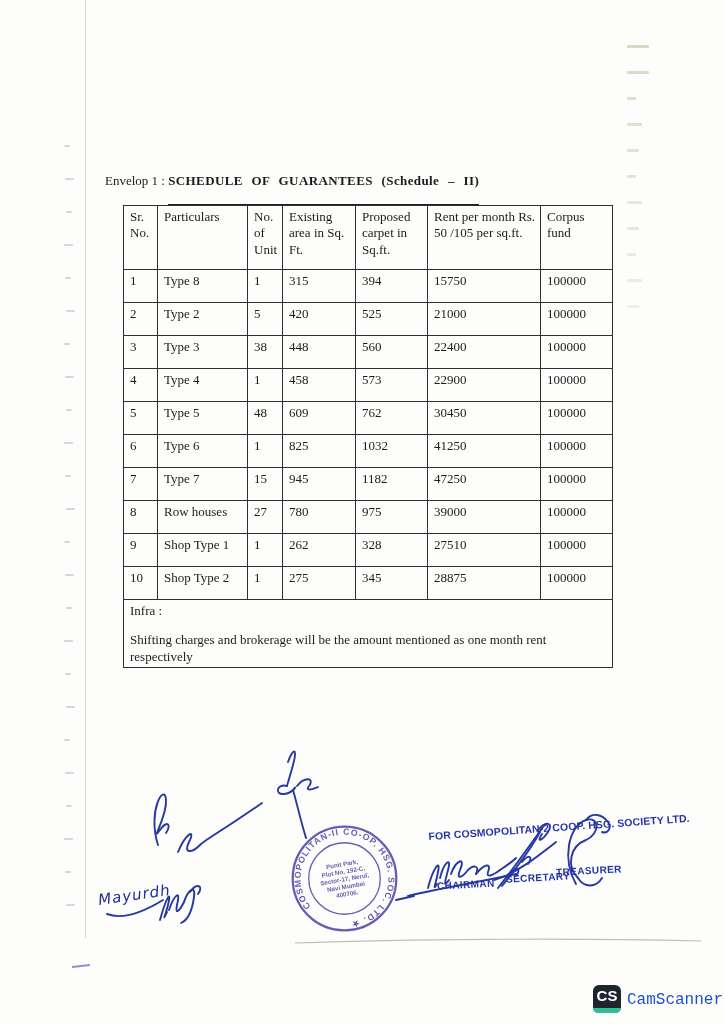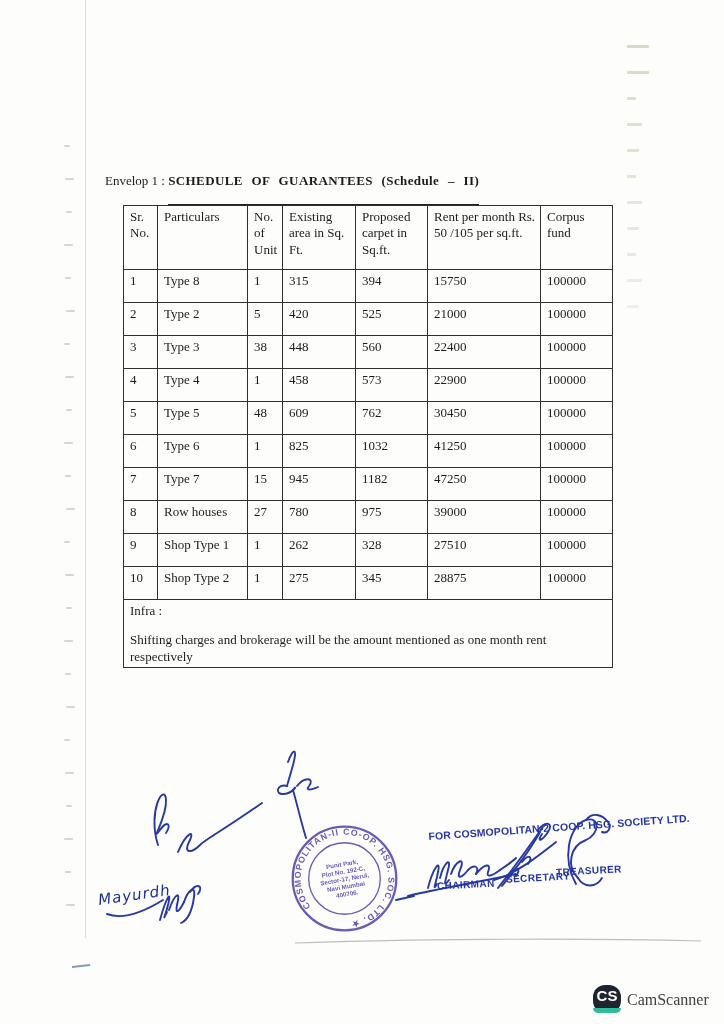--- a/index.html
+++ b/index.html
@@ -49,34 +49,34 @@
   }
   .role{
     position:absolute;font-family:"Liberation Sans",sans-serif;font-weight:bold;
     font-size:10px;color:#2535a5;letter-spacing:.4px;transform:rotate(-3deg);
   }
   .role.chairman{left:437px;top:879px;}
   .role.secretary{left:506px;top:872px;}
   .role.treasurer{left:556px;top:865px;}
   
   .cs-logo{
-    position:absolute;left:593px;top:985px;width:28px;height:28px;border-radius:12px;
+    position:absolute;left:593px;top:985px;width:28px;height:28px;border-radius:6px;
     background:#20242e;
   }
   .cs-logo .cs-text{
     position:absolute;left:0;top:2px;width:100%;text-align:center;
     font-family:"Liberation Sans",sans-serif;font-weight:bold;font-size:15px;color:#fff;
   }
   .cs-logo .cs-teal{
     position:absolute;left:0;bottom:0;width:100%;height:5px;background:#2ebd96;
     border-radius:0 0 6px 6px;
   }
   .cs-brand{
-    position:absolute;left:627px;top:991px;font-family:Liberation Serif, serif;
-    font-size:16px;color:#404040;
+    position:absolute;left:627px;top:991px;font-family:Liberation Mono, monospace;
+    font-size:16px;color:#1d4ed8;
   }
 </style>
 </head>
 <body>
 
 <div id="page">
 
   <div class="v-edge"></div>
   <div id="artifacts">
       <div class="dash left" style="left: 64px; top: 145px; width: 6px; opacity: 0.9;"></div>

